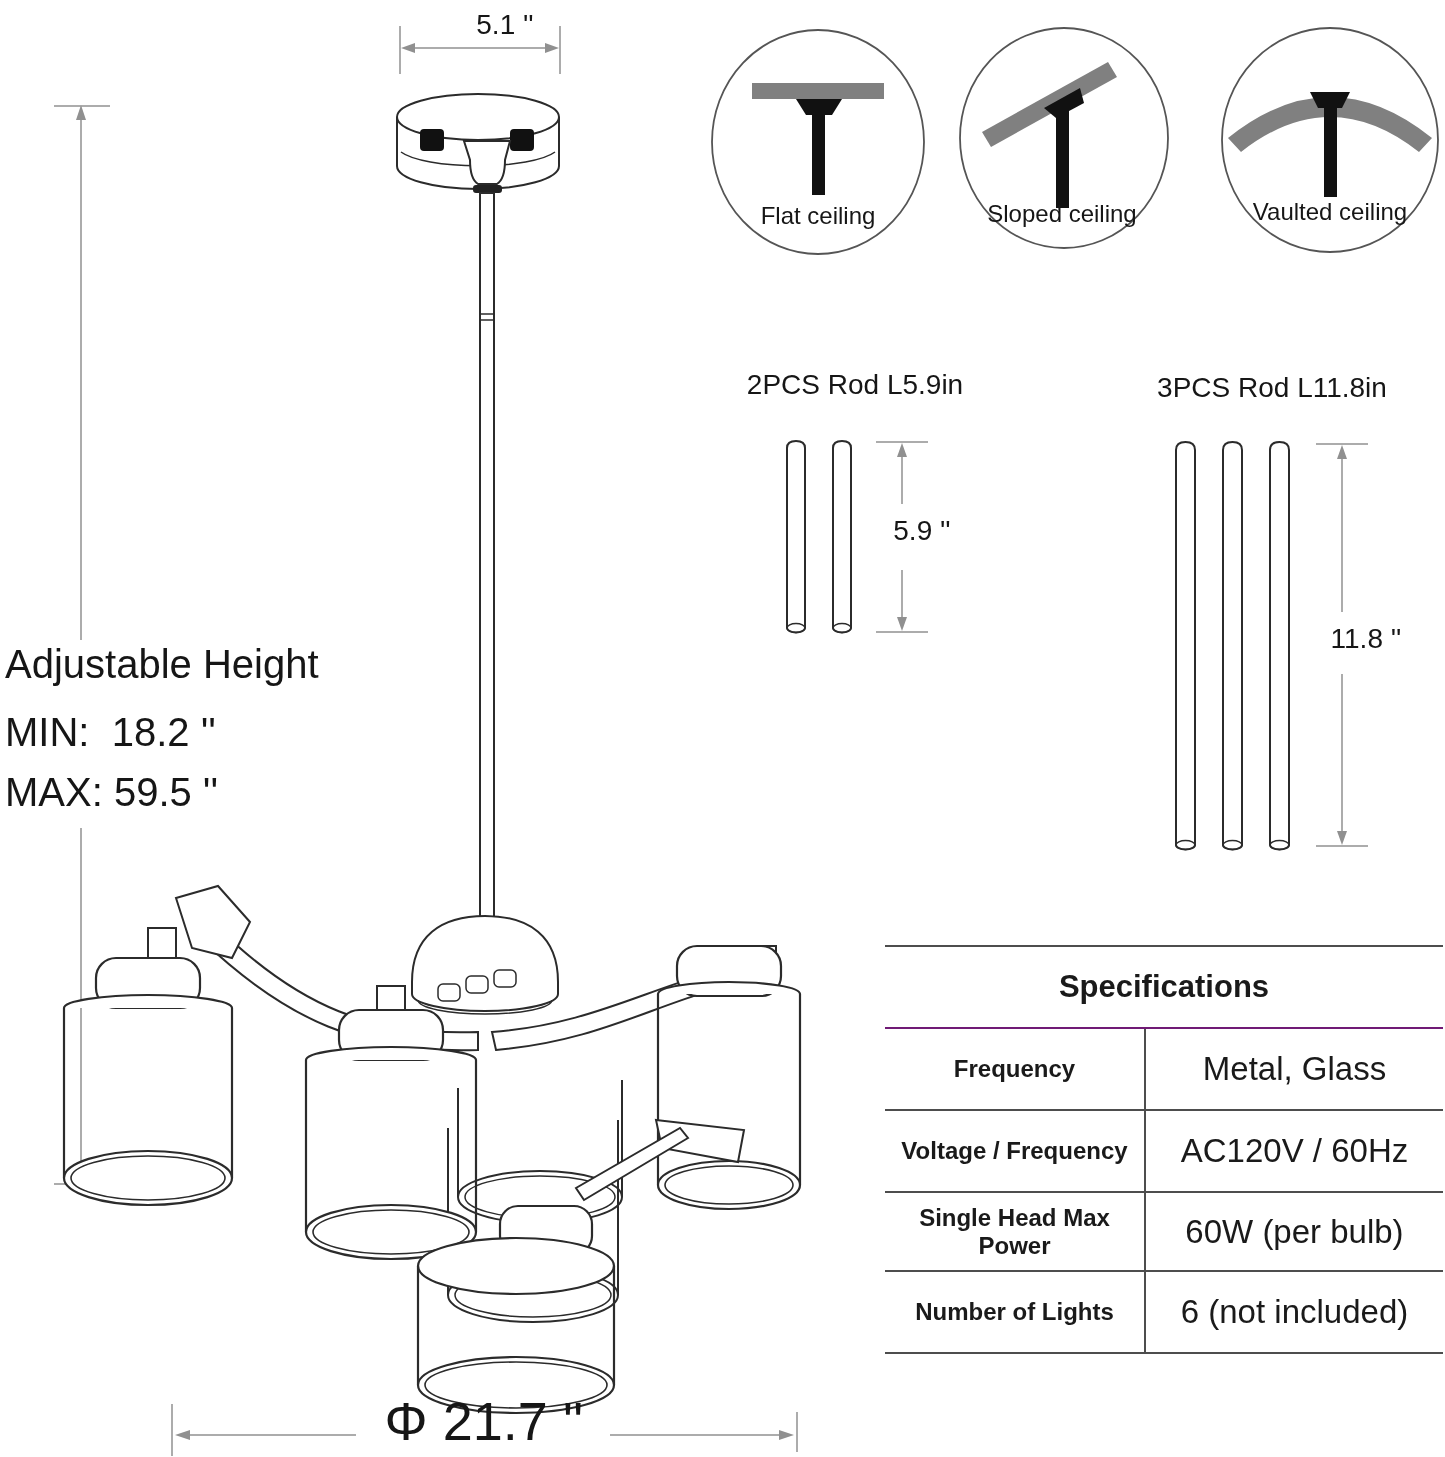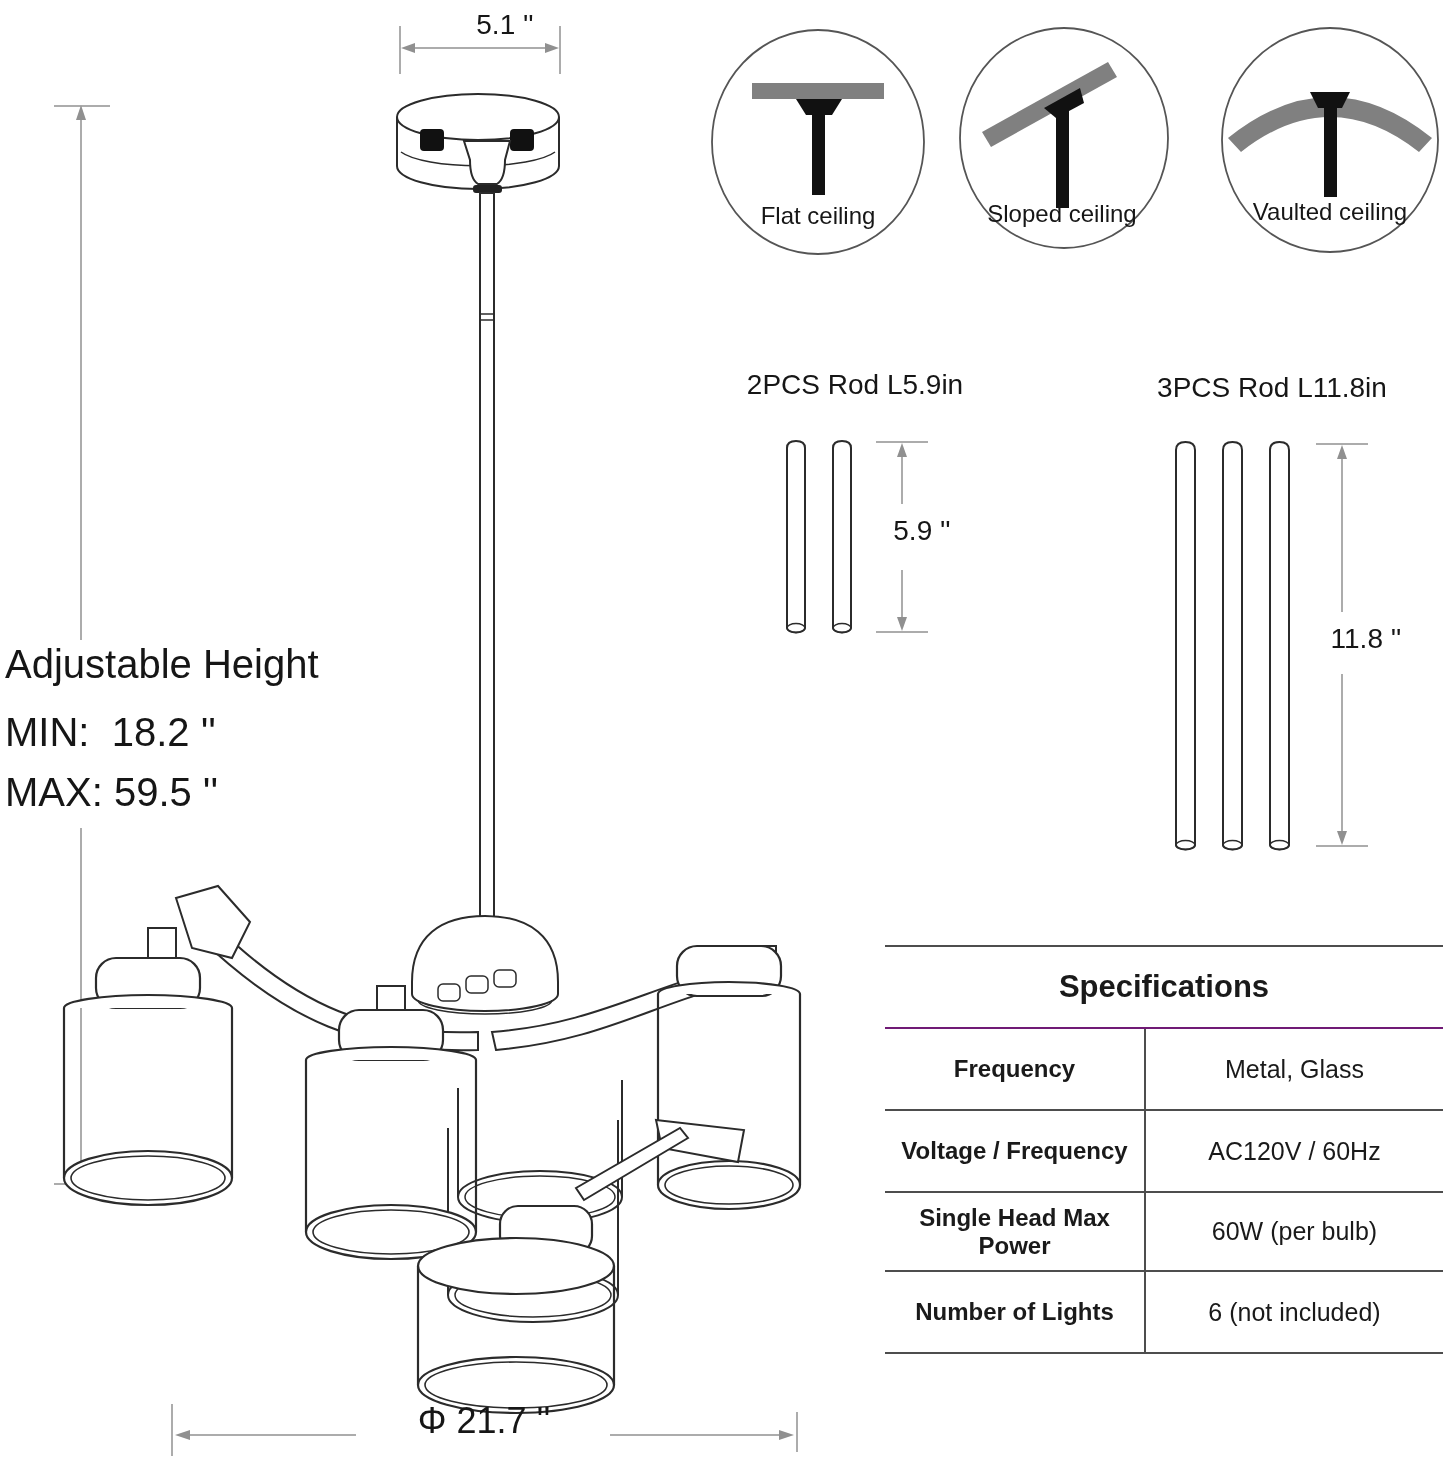--- a/index.html
+++ b/index.html
@@ -4,21 +4,21 @@
 <style>
   html,body{margin:0;padding:0;background:#ffffff;}
   #stage{
     position:relative;width:1445px;height:1457px;background:#ffffff;overflow:hidden;
     font-family:"Liberation Sans", sans-serif;color:#1a1a1a;
   }
   #art{position:absolute;left:0;top:0;}
   .lbl{position:absolute;white-space:pre;color:#161616;}
   .center{text-align:center;}
   .dim-lg{font-size:28px;line-height:46px;}
-  .dim-xl{font-size:36px;line-height:50px;}
+  .dim-xl{font-size:54px;line-height:50px;}
   .ah{font-size:40px;line-height:48px;}
   .circle-lbl{font-size:24px;line-height:28px;}
   
   #spec{
     position:absolute;left:885px;top:945px;width:558px;height:490px;
     border-top:2px solid #4d4d4d;box-sizing:border-box;
   }
   .spec-title{
     height:82px;border-bottom:2px solid #701a75;box-sizing:border-box;
     display:flex;align-items:center;justify-content:center;
@@ -27,21 +27,21 @@
   .spec-row{display:flex;border-bottom:2px solid #4d4d4d;box-sizing:border-box;height:82px;}
   .spec-row.h79{height:79px;}
   .spec-row.h83{height:83px;}
   .spec-cell-l{
     width:261px;box-sizing:border-box;border-right:2px solid #4d4d4d;
     display:flex;align-items:center;justify-content:center;
     font-weight:bold;font-size:24px;text-align:center;padding:0 6px;
   }
   .spec-cell-r{
     flex:1;display:flex;align-items:center;justify-content:center;
-    font-size:25px;text-align:right;padding:0 0;
+    font-size:33px;text-align:right;padding:0 0;
   }
 </style>
 </head>
 <body>
 
 <div id="stage">
 
   <svg id="art" width="1445" height="1457" viewBox="0 0 1445 1457">
     <g fill="none" stroke="#2b2b2b" stroke-width="2">
 

